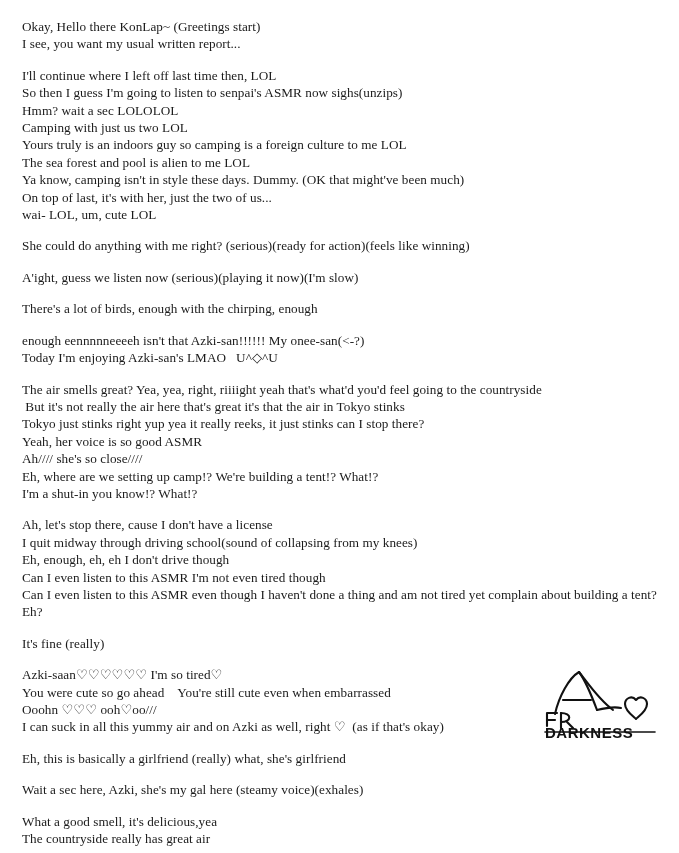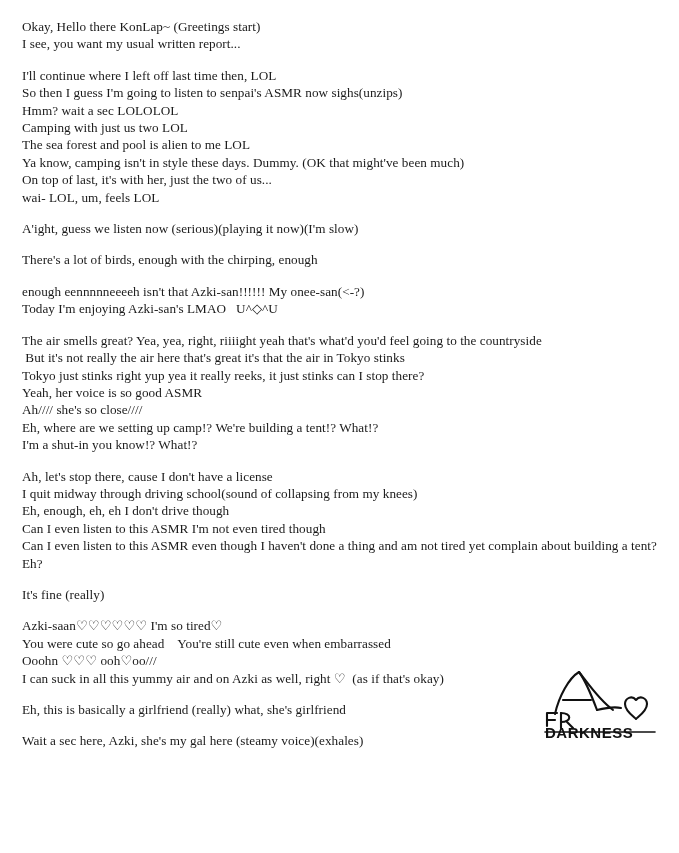--- a/index.html
+++ b/index.html
@@ -50,26 +50,30 @@
     <div class="block">
       <div class="line">Okay, Hello there KonLap~ (Greetings start)</div>
       <div class="line">I see, you want my usual written report...</div>
     </div>
 
     <div class="block">
       <div class="line">I'll continue where I left off last time then, LOL</div>
       <div class="line">So then I guess I'm going to listen to senpai's ASMR now sighs(unzips)</div>
       <div class="line">Hmm? wait a sec LOLOLOL</div>
       <div class="line">Camping with just us two LOL</div>
+      <div class="line">Yours truly is an indoors guy so camping is a foreign culture to me LOL</div>
       <div class="line">The sea forest and pool is alien to me LOL</div>
       <div class="line">Ya know, camping isn't in style these days. Dummy. (OK that might've been much)</div>
       <div class="line">On top of last, it's with her, just the two of us...</div>
-      <div class="line">wai- LOL, um, feels LOL</div>
+      <div class="line">wai- LOL, um, cute LOL</div>
     </div>
 
+    <div class="block">
+      <div class="line">She could do anything with me right? (serious)(ready for action)(feels like winning)</div>
+    </div>
 
     <div class="block">
       <div class="line">A'ight, guess we listen now (serious)(playing it now)(I'm slow)</div>
     </div>
 
     <div class="block">
       <div class="line">There's a lot of birds, enough with the chirping, enough</div>
     </div>
 
     <div class="block">
@@ -107,20 +111,24 @@
     </div>
 
     <div class="block">
       <div class="line">Eh, this is basically a girlfriend (really) what, she's girlfriend</div>
     </div>
 
     <div class="block">
       <div class="line">Wait a sec here, Azki, she's my gal here (steamy voice)(exhales)</div>
     </div>
 
+    <div class="block">
+      <div class="line">What a good smell, it's delicious,yea</div>
+      <div class="line">The countryside really has great air</div>
+    </div>
 
   </div>
 
   <svg id="signature" viewBox="0 0 122 78" xmlns="http://www.w3.org/2000/svg">
     <g fill="none" stroke="#111111" stroke-width="2.1" stroke-linecap="round" stroke-linejoin="round">
       <path d="M16 48 C 20 30, 30 12, 40 6 C 46 14, 52 28, 58 44"></path>
       <path d="M40 6 C 48 16, 60 34, 74 44"></path>
       <path d="M24 34 L 52 34"></path>
       <path d="M58 44 C 66 42, 74 40, 82 42"></path>
       <path d="M86 38 C 86 32, 93 29, 97 34 C 101 29, 108 32, 108 38 C 108 45, 99 51, 97 53 C 95 51, 86 45, 86 38 Z"></path>

